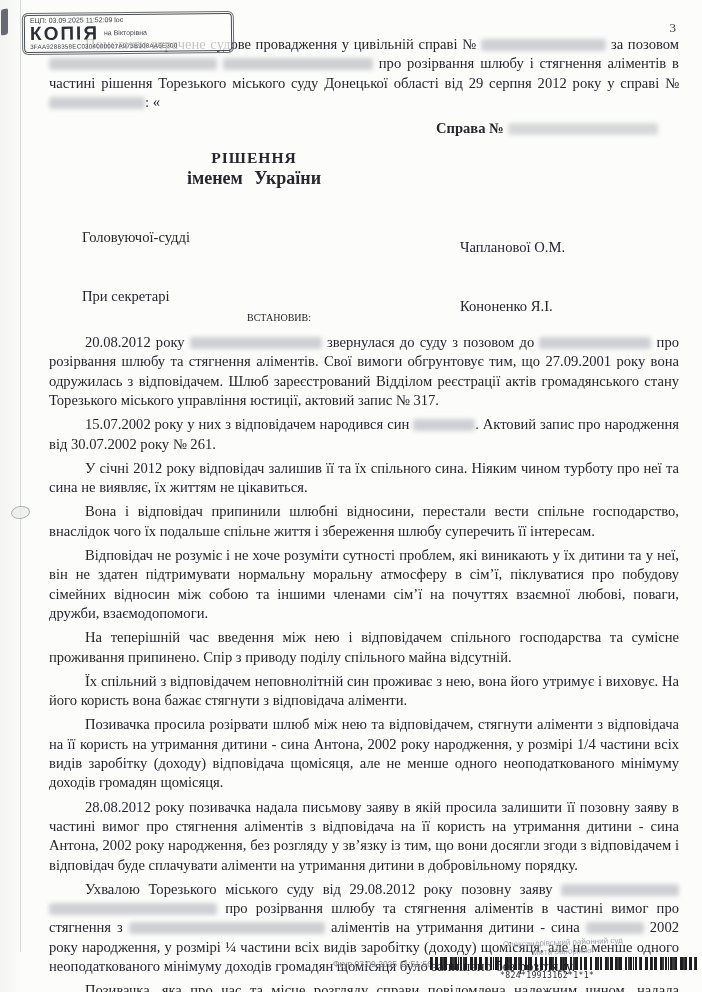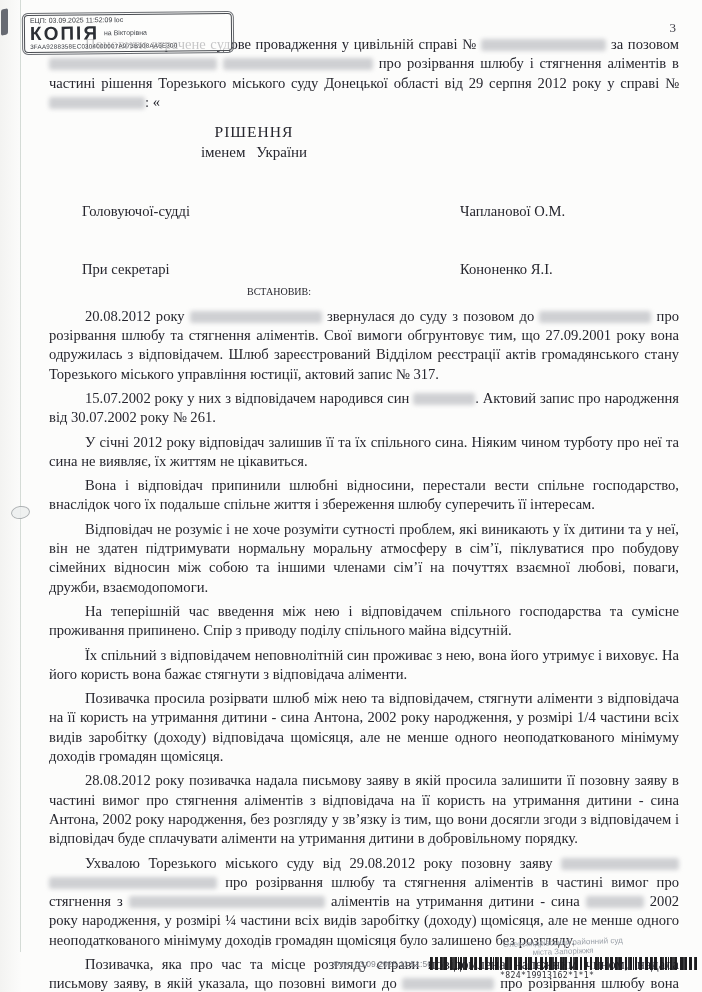--- a/index.html
+++ b/index.html
@@ -38,25 +38,25 @@
   
   p.para{margin:5px;text-indent:36px;}
   .redact{
     display:inline-block;height:12px;border-radius:3px;
     background:#cfd0d3;filter:blur(2px);
     vertical-align:baseline;transform:translateY(2px);
   }
   .case-line{margin-top:7px;padding-left:392px;font-weight:bold;text-align:left;}
   .case-line .redact{background:#d7d8da;}
   .heading-wrap{width:420px;text-align:center;margin-top:9px;}
-  .heading-title{font-weight:normal;font-size:15.6px;letter-spacing:1px;line-height:21px;}
-  .heading-sub{font-weight:normal;font-size:15px;word-spacing:7px;line-height:21px;}
+  .heading-title{font-weight:bold;font-size:15.6px;letter-spacing:1px;line-height:21px;}
+  .heading-sub{font-weight:bold;font-size:18px;word-spacing:7px;line-height:21px;}
   .court-intro{margin-top:25px;text-indent:36px;}
   .comp-row{position:relative;padding-left:38px;text-align:left;margin-top:39px;}
-  .comp-row .name{position:absolute;left:416px;top:0;text-align:right;}
+  .comp-row .name{position:absolute;left:416px;top:10px;text-align:right;}
   .established-wrap{width:470px;text-align:center;margin-top:1px;}
   .established{font-weight:normal;font-size:10px;line-height:20px;}
   
   .footer-court-stamp{
     position:absolute;left:468px;top:938px;width:190px;z-index:6;
     text-align:center;transform:rotate(-2deg);
     font-family:"Liberation Sans","DejaVu Sans",sans-serif;
     font-size:8px;line-height:9px;color:#9ba1a9;pointer-events:none;
   }
   .footer-timestamp{
@@ -96,20 +96,23 @@
     </div>
     <div class="hash">3FAA9288358EC0304000007A973B908AA6E300</div>
   </div>
 
   <div class="content">
 
     <div>
         <p class="para">Поновити втрачене судове провадження у цивільній справі № <span class="redact" style="width: 125px;"></span> за позовом <span class="redact" style="width: 168px;"></span> <span class="redact" style="width: 150px;"></span> про розірвання шлюбу і стягнення аліментів в частині рішення Торезького міського суду Донецької області від 29 серпня 2012 року у справі № <span class="redact" style="width: 96px;"></span>: «</p>
       </div>
 
+    <div class="case-line">
+      <span>Справа № </span><span class="redact" style="width:150px"></span>
+    </div>
 
     <div class="heading-wrap">
       <div class="heading-title">РІШЕННЯ</div>
       <div class="heading-sub">іменем України</div>
     </div>
 
 
     <div class="comp-row">
       <span>Головуючої-судді</span>
       <span class="name">Чапланової О.М.</span>

